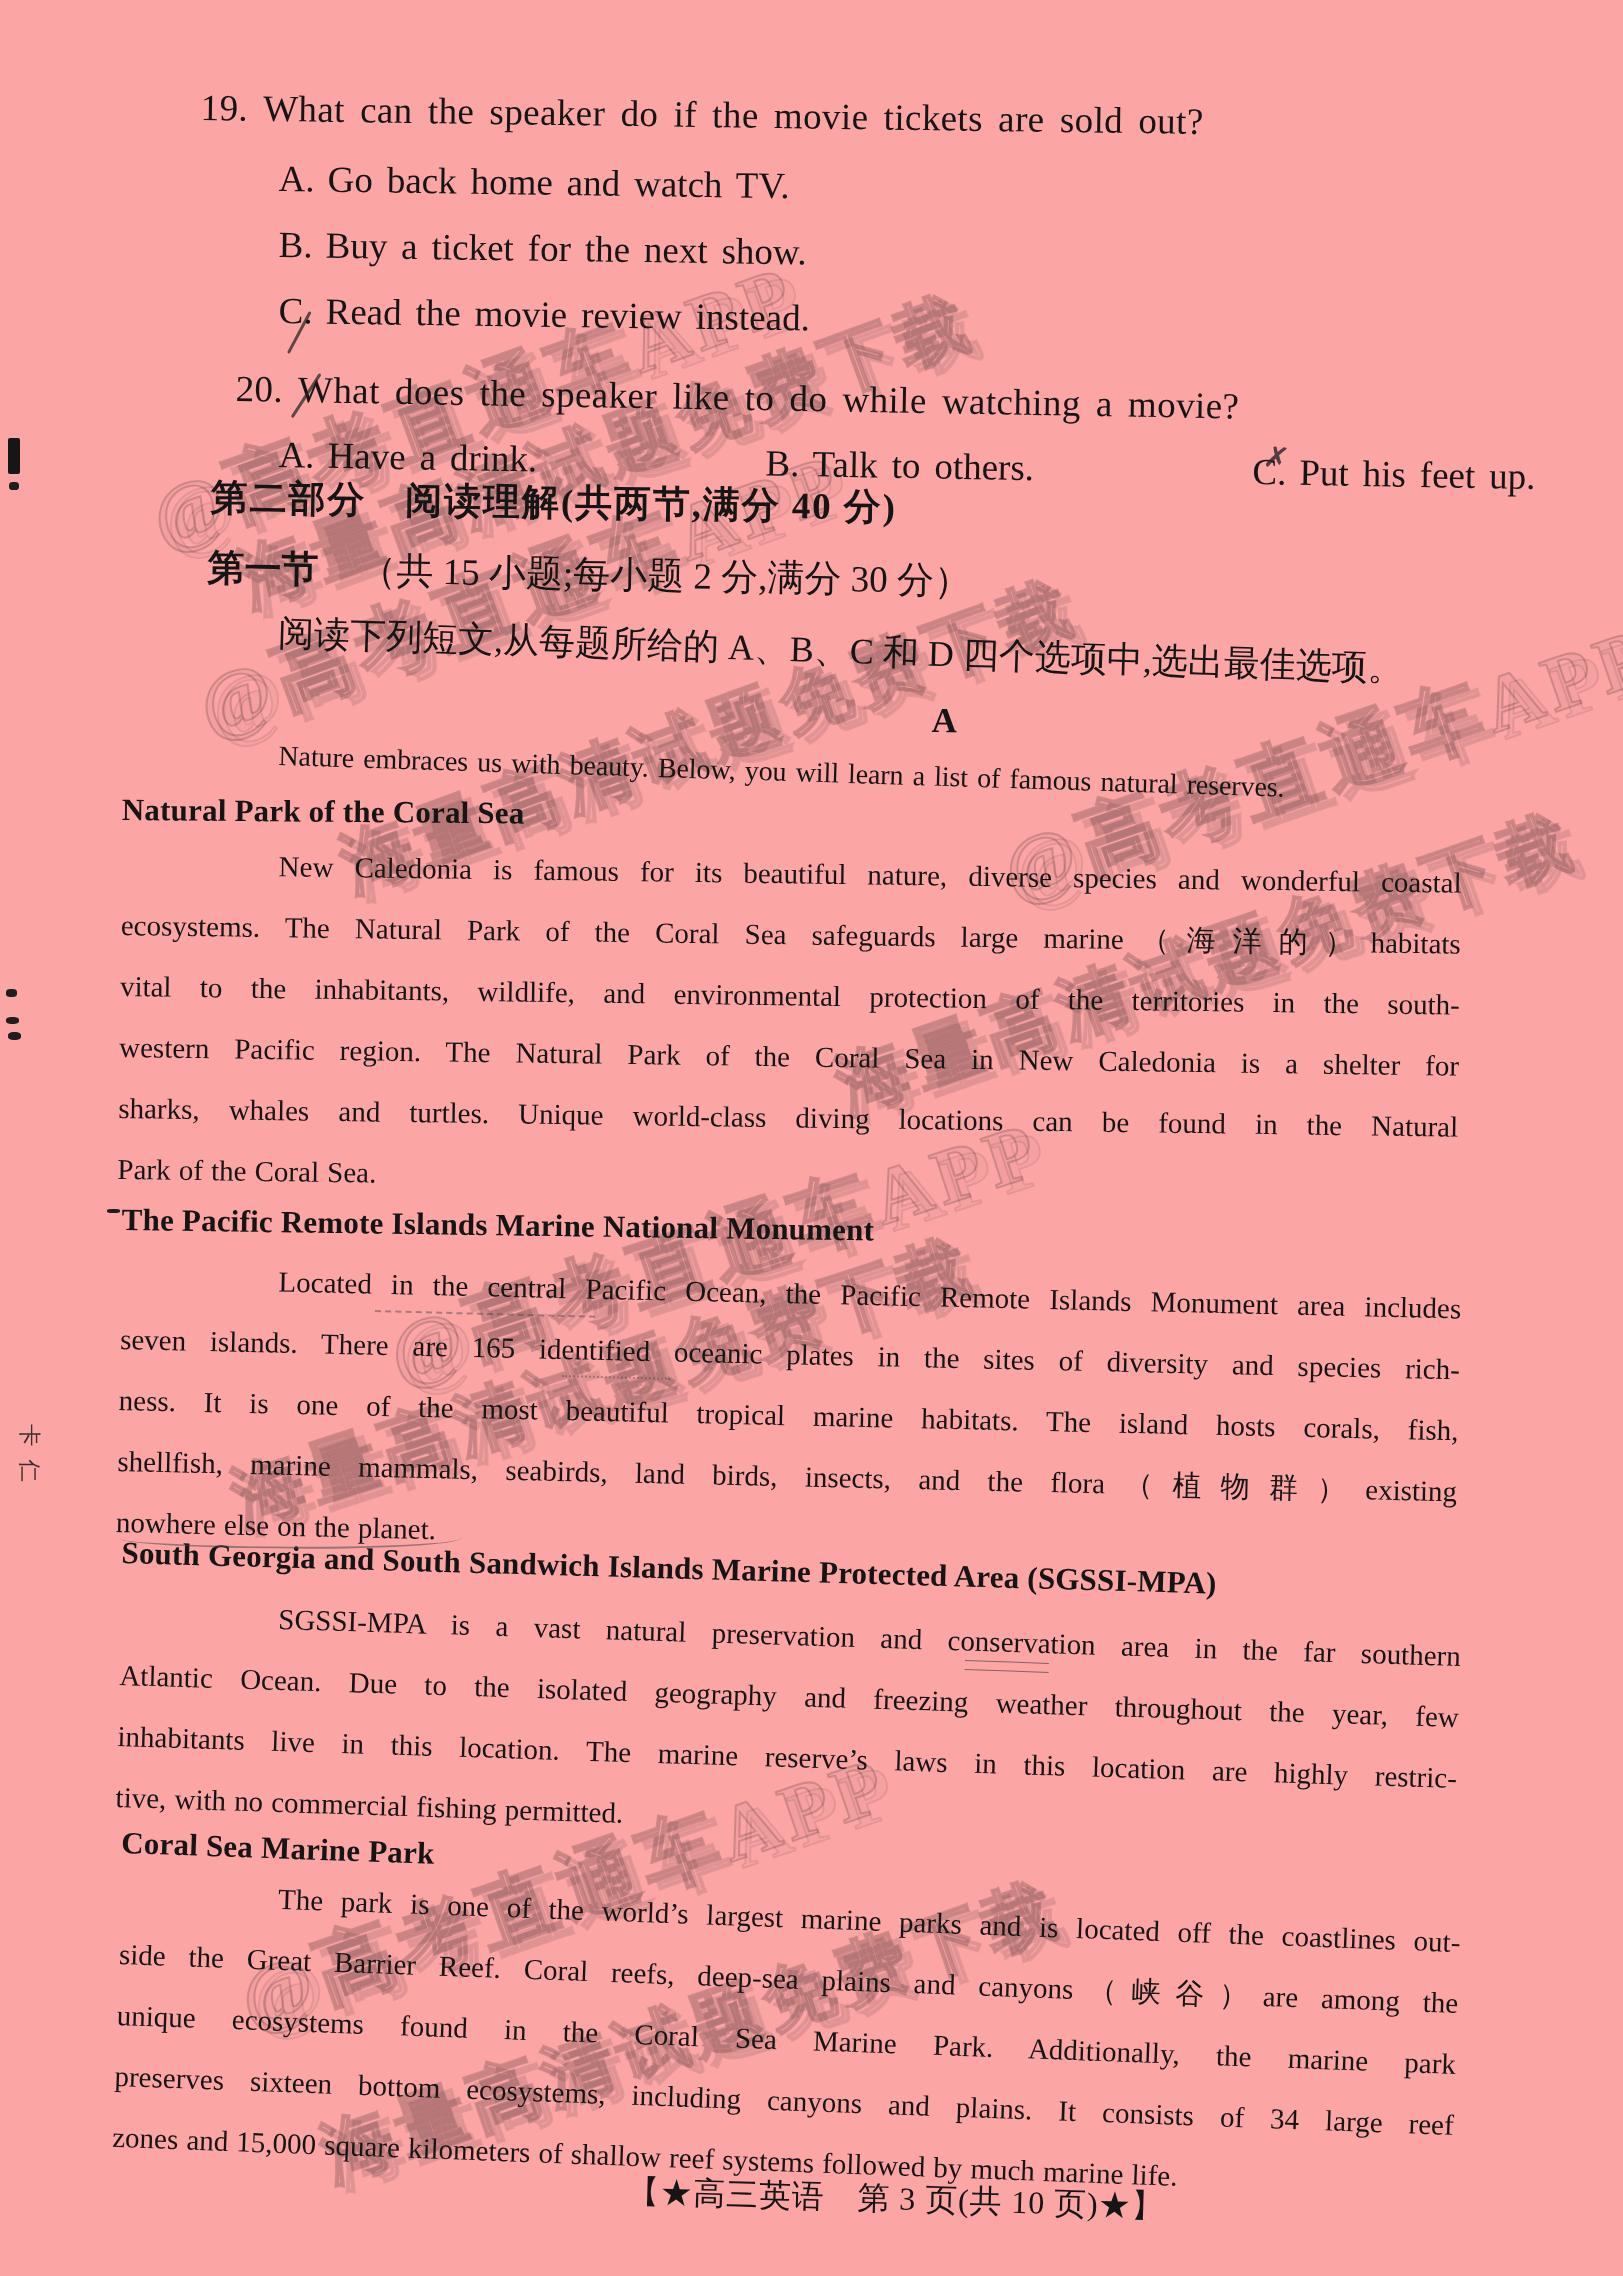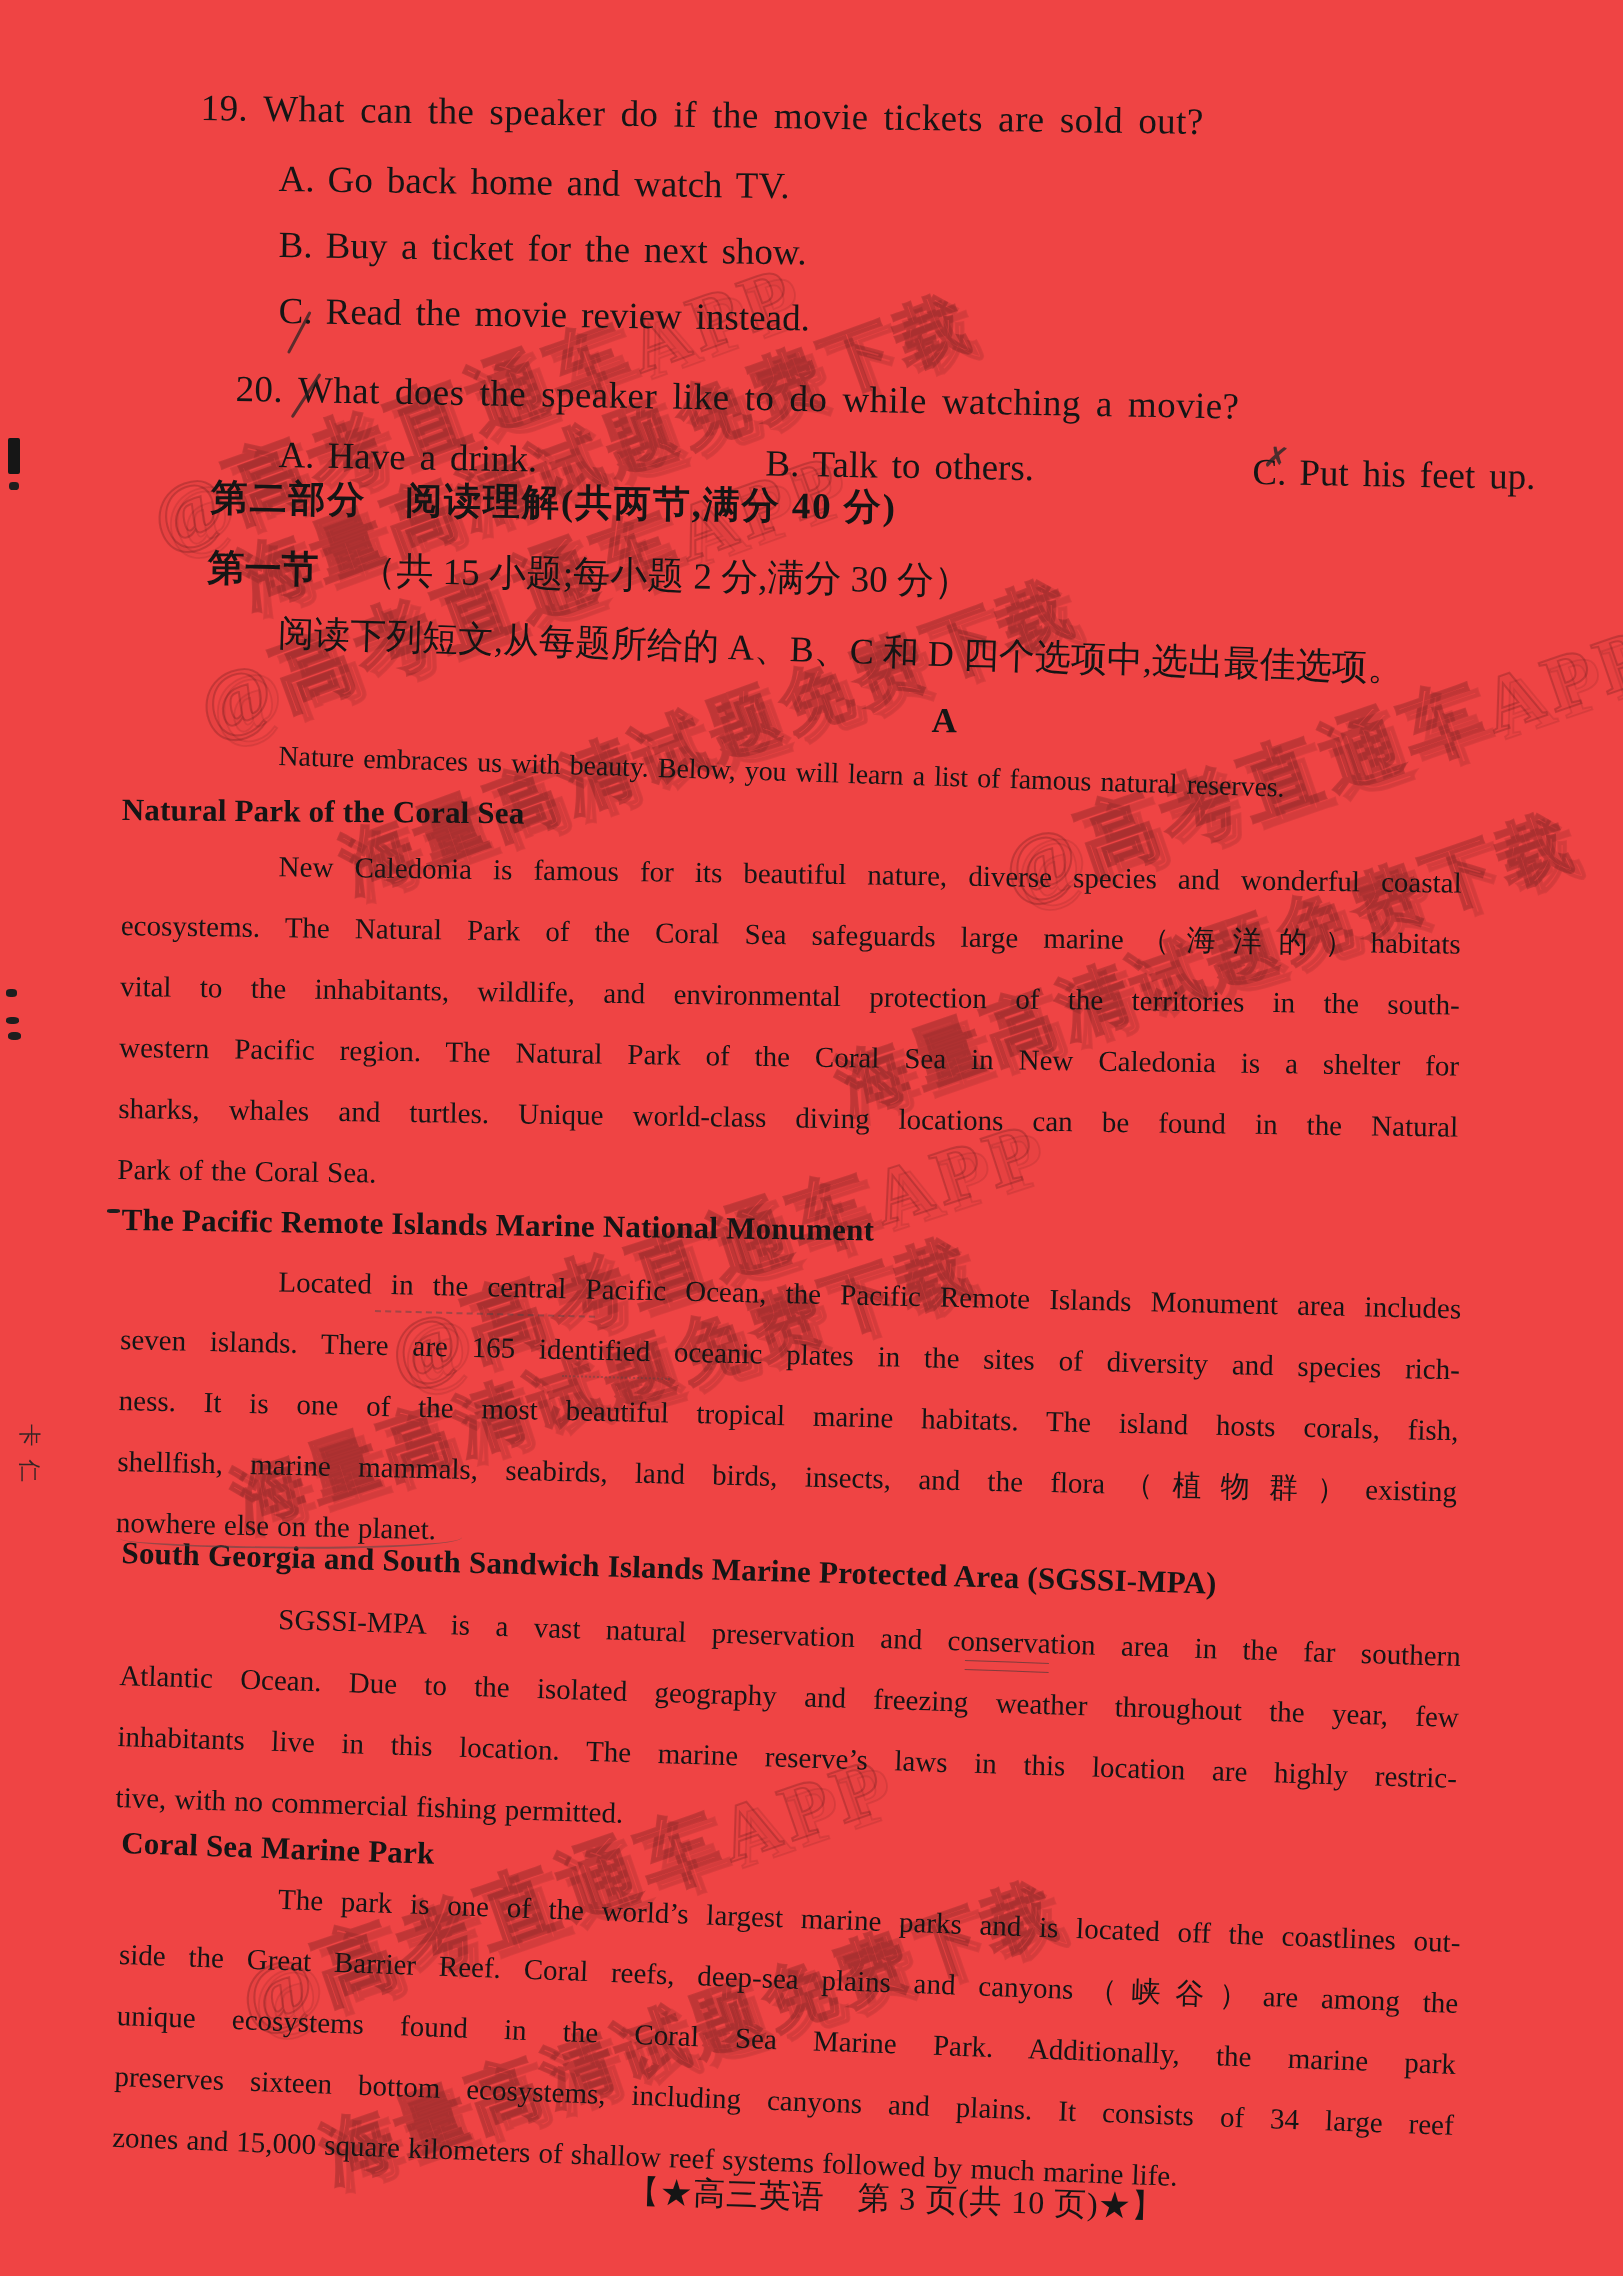--- a/index.html
+++ b/index.html
@@ -4,21 +4,21 @@
 <style>
   html,body{margin:0;padding:0;}
   body{
     width:1624px;height:2277px;overflow:hidden;
     background:#f4f4f2;
     font-family:"Liberation Serif","DejaVu Serif",serif;
     color:#151515;
   }
   .page{
     position:relative;width:1624px;height:2277px;overflow:hidden;
-    background:#ef4444;
+    background:#fca5a5;
   }
   
   .wm{
     position:absolute;z-index:1;
     font-weight:bold;white-space:nowrap;
     color:transparent;letter-spacing:6.6px;
     transform-origin:0 0;
     font-family:"Liberation Serif","DejaVu Serif",serif;
     pointer-events:none;
   }

